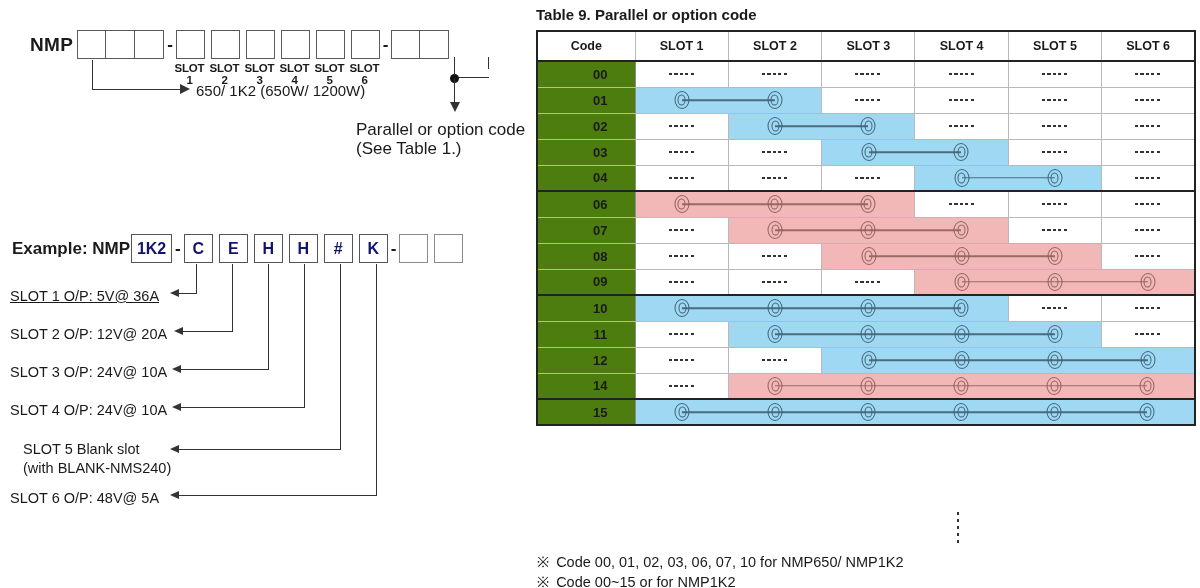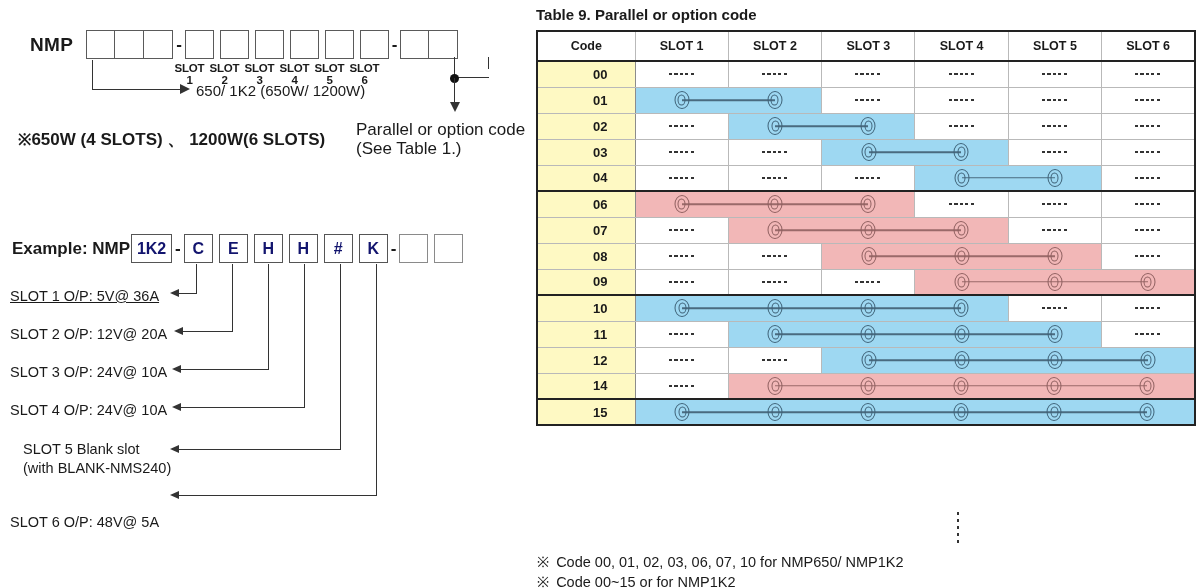--- a/index.html
+++ b/index.html
@@ -7,21 +7,21 @@
     width:1200px;height:588px;background:#ffffff;
     font-family:"Liberation Sans",sans-serif;
     color:#1a1a1a;overflow:hidden;position:relative;
   }
   .page{position:relative;width:1200px;height:588px;}
 
   
   .left{position:absolute;left:0;top:0;width:530px;height:588px;}
 
   .code-row{position:absolute;left:30px;top:30px;display:flex;align-items:center;}
-  .lbl-nmp{font-weight:bold;font-size:19px;letter-spacing:.3px;margin-right:13px;}
+  .lbl-nmp{font-weight:bold;font-size:19px;letter-spacing:.3px;margin-right:4px;}
   .bx{
     width:29px;height:29px;border:1.4px solid #5a5a5a;background:#fff;
     box-sizing:border-box;display:flex;align-items:center;justify-content:center;
     font-size:15px;font-weight:bold;
   }
   .grp{display:flex;}
   .grp .bx+.bx{border-left:none;}
   .dash{font-weight:bold;font-size:17px;margin:0 3px;}
   .gap{width:6px;}
 
@@ -58,38 +58,38 @@
   .bx-w{width:41px;}
   .bx-ex{border:1.4px solid #555;color:#12146e;font-weight:bold;font-size:16px;}
   .bx-blank{border:1.4px solid #8a8a8a;}
 
   .slotdesc{position:absolute;font-size:14.5px;white-space:nowrap;}
   .sd1{left:10px;top:288px;text-decoration:underline;}
   .sd2{left:10px;top:326px;}
   .sd3{left:10px;top:364px;}
   .sd4{left:10px;top:402px;}
   .sd5{left:23px;top:440px;line-height:19px;}
-  .sd6{left:10px;top:490px;margin-top:24px;}
+  .sd6{left:10px;top:490px;}
 
   .ld{position:absolute;background:#333;}
   .ldv{width:1.3px;}
   .ldh{height:1.3px;}
   .ldar{position:absolute;width:0;height:0;
     border-top:4.5px solid transparent;border-bottom:4.5px solid transparent;border-right:9px solid #333;}
 
   
   .right{position:absolute;left:533px;top:0;width:667px;height:588px;}
   .tbl-title{position:absolute;left:3px;top:6px;font-size:15px;font-weight:bold;}
 
   .tbl{position:absolute;left:3px;top:30px;width:660px;border-collapse:collapse;
        border:2px solid #222;table-layout:fixed;}
   .tbl td,.tbl th{border:1px solid #b9b9b9;padding:0;height:26px;box-sizing:border-box;}
   .tbl thead th{border-bottom:2px solid #222;font-size:12.5px;font-weight:bold;height:30px;}
   .col-code{width:98px;}
-  .tbl td.code{font-size:13px;font-weight:bold;text-align:center;background:#fef9c3;
+  .tbl td.code{font-size:13px;font-weight:bold;text-align:center;background:#4d7c0f;
                border-right:1.6px solid #8c8c8c;padding-left:28px;}
   .grp-top td{border-top:2px solid #222;}
   .dashes{display:flex;align-items:center;justify-content:center;height:100%;}
   .dashes i{display:block;width:26px;height:2.4px;background:#333;
     -webkit-mask-image:repeating-linear-gradient(90deg,#000 0 3.2px,transparent 3.2px 5.4px);
     mask-image:repeating-linear-gradient(90deg,#000 0 3.2px,transparent 3.2px 5.4px);}
 
   
   .span{position:relative;height:100%;width:100%;}
   .span .bg{position:absolute;inset:0;}
@@ -172,23 +172,20 @@
         <i class="dot"></i>
       <i class="vd"></i>
         <i class="ard"></i>
     </div>
 
     <div class="paracode">
       <div>Parallel or option code</div>
       <div>(See Table 1.)</div>
     </div>
 
-    <div class="starline">
-      <span class="sym">※</span><span>650W (4 SLOTS) 、 1200W(6 SLOTS)</span>
-    </div>
 
     <div class="ex-row">
       <span class="ex-lbl">Example: NMP</span>
       <span class="bx bx-ex bx-w">1K2</span>
       <span class="dash">-</span>
       <span class="bx bx-ex">C</span>
         <span class="gap"></span>
       <span class="bx bx-ex">E</span>
         <span class="gap"></span>
       <span class="bx bx-ex">H</span>

